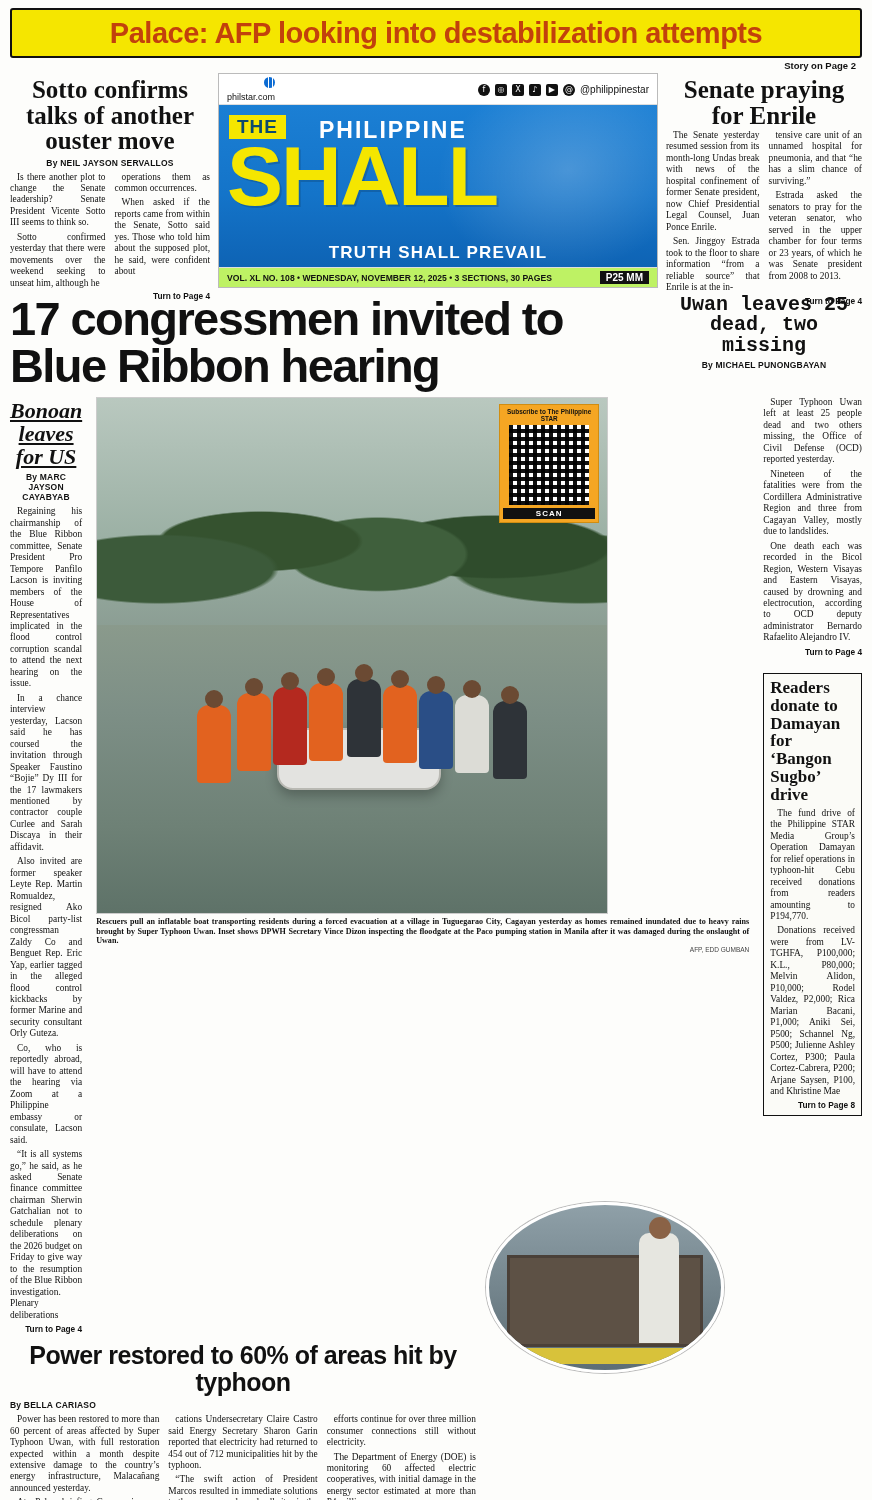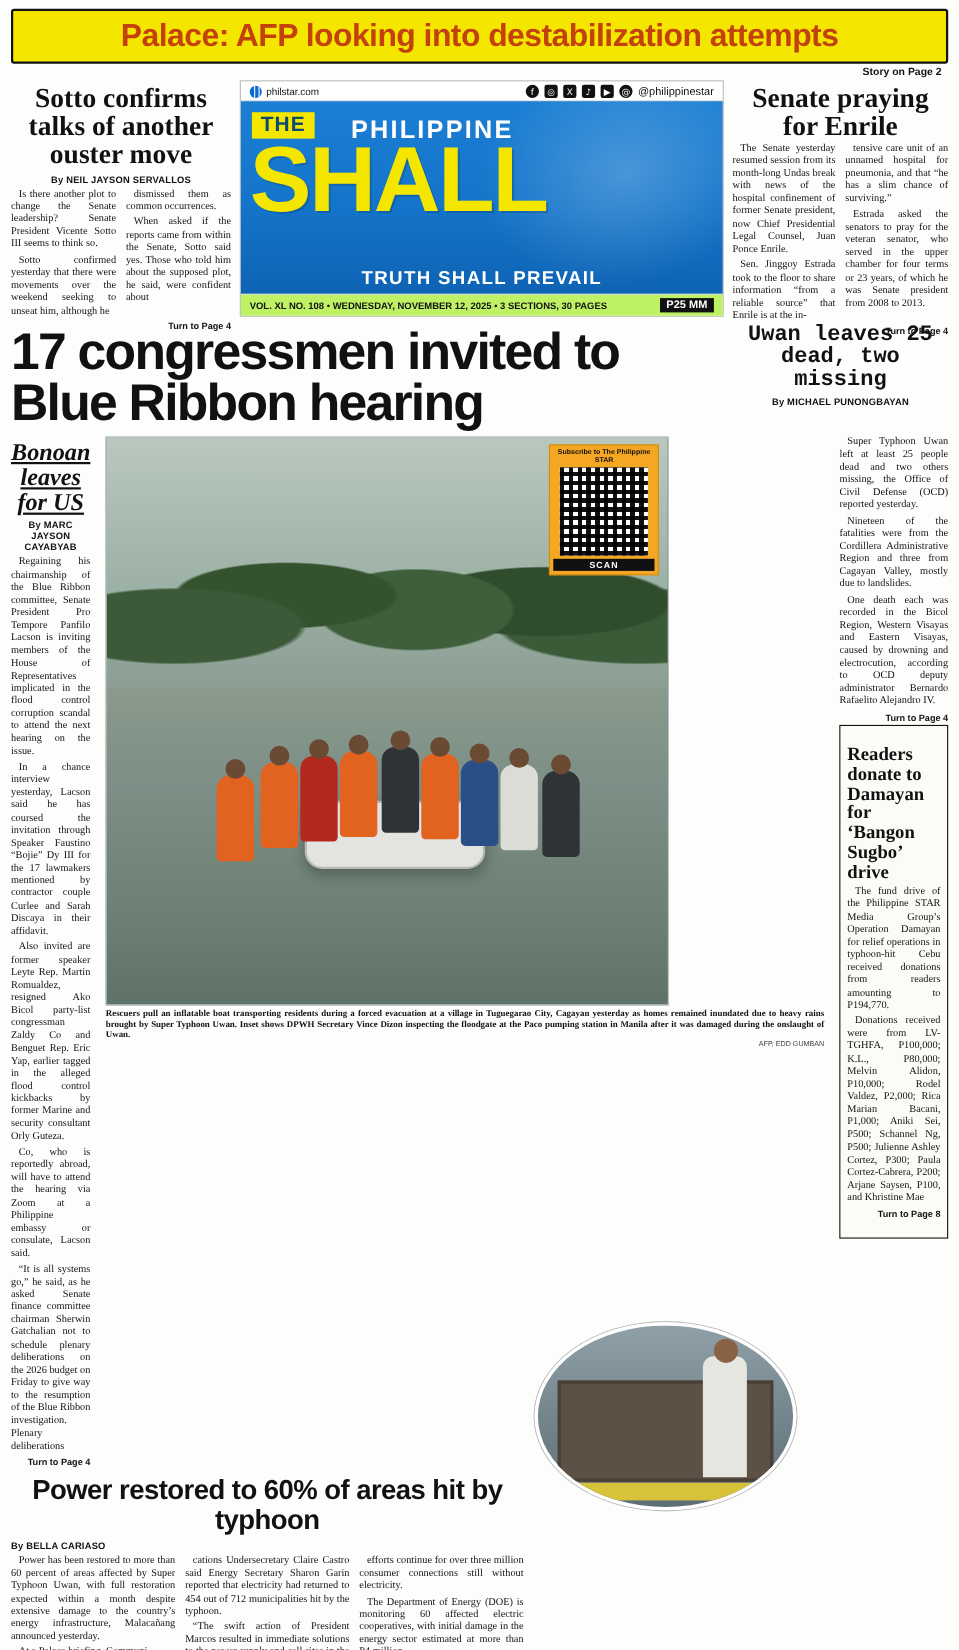--- a/index.html
+++ b/index.html
@@ -45,21 +45,21 @@
 
   
   .nameplate{
     flex:1;border:1px solid #bbb;background:#fff;display:flex;flex-direction:column;
   }
   .np-top{
     display:flex;align-items:center;justify-content:space-between;
     padding:3px 8px 2px 8px;font-family:"Liberation Sans",sans-serif;font-size:9px;
     border-bottom:1px solid #ddd;
   }
-  .np-top .left{display:flex;align-items:flex-start;gap:4px;}
+  .np-top .left{display:flex;align-items:flex-end;gap:4px;flex-direction:column;}
   .globe{width:11px;height:11px;border-radius:50%;background:#0b6bd3;display:inline-block;position:relative;}
   .globe:after{content:"";position:absolute;left:4px;top:0;width:3px;height:11px;border-left:1px solid #fff;border-right:1px solid #fff;}
   .socials{display:flex;align-items:center;gap:5px;font-size:10px;}
   .sico{width:12px;height:12px;background:#111;border-radius:2px;color:#fff;font-size:8px;
         display:flex;align-items:center;justify-content:center;font-family:"DejaVu Sans",sans-serif;}
   .sico.circ{border-radius:50%;}
   .np-logo{
     position:relative;flex:1;background:linear-gradient(180deg,#1b7fd4 0%,#1474c9 55%,#0e63b4 100%);
     overflow:hidden;
   }
@@ -159,21 +159,21 @@
     background-blend-mode:multiply;background-color:#fff;
   }
   .qr .scan{background:#111;color:#fff;font-size:8px;font-weight:bold;padding:1px 0;letter-spacing:1px;}
   .caption{
     font-size:8.1px;line-height:1.2;text-align:justify;margin-top:3px;font-weight:bold;
     font-family:"Liberation Serif",serif;
   }
   .credit{font-family:"Liberation Sans",sans-serif;font-size:6.5px;text-align:right;color:#444;}
 
   
-  .box{border:1px solid #111;padding:17px 6px;margin-top:2px;background:#fbfbf7;}
+  .box{border:1px solid #111;padding:5px 6px;margin-top:16px;background:#fbfbf7;}
   .box h3{
     font-family:"Liberation Serif",serif;font-weight:bold;font-size:17px;line-height:1.05;margin:0 0 4px 0;
   }
 
   
   .powerwrap{margin-top:8px;display:flex;gap:10px;}
   .powerleft{width:466px;}
   .power-head{
     font-family:"Liberation Sans",sans-serif;font-weight:bold;font-size:25px;line-height:1.06;
     text-align:center;margin:0 0 5px 0;letter-spacing:-0.5px;
@@ -196,21 +196,21 @@
   <div class="banner-sub">Story on Page 2</div>
 
   <div class="flagrow">
 
     <div class="flag-side">
       <div class="side-head">Sotto confirms talks of another ouster move</div>
       <div class="byline">By NEIL JAYSON SERVALLOS</div>
       <div class="cols2 bodytext">
         <p>Is there another plot to change the Senate leadership? Senate President Vicente Sotto III seems to think so.</p>
         <p>Sotto confirmed yesterday that there were movements over the weekend seeking to unseat him, although he</p>
-        <p>dismissed them as common occurrences.</p>
+        <p>operations them as common occurrences.</p>
         <p>When asked if the reports came from within the Senate, Sotto said yes. Those who told him about the supposed plot, he said, were confident about</p>
       </div>
       <div class="jump">Turn to Page 4</div>
     </div>
 
     <div class="nameplate">
       <div class="np-top">
         <div class="left">
           <span class="globe"></span>
           <span>philstar.com</span>

